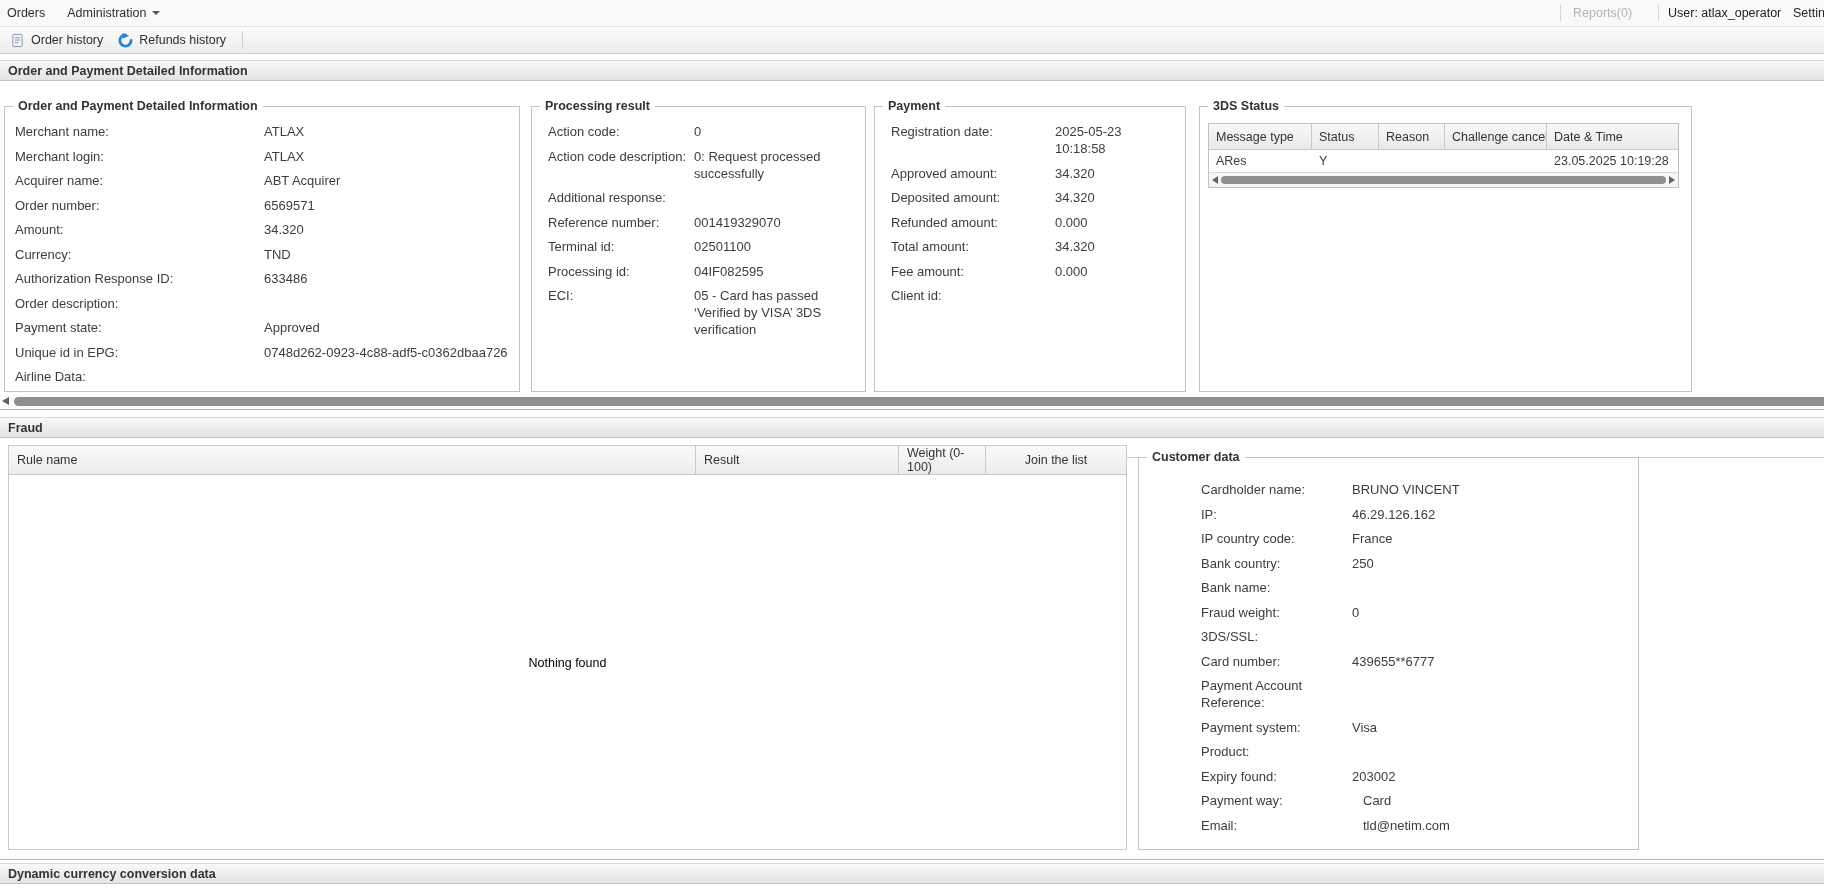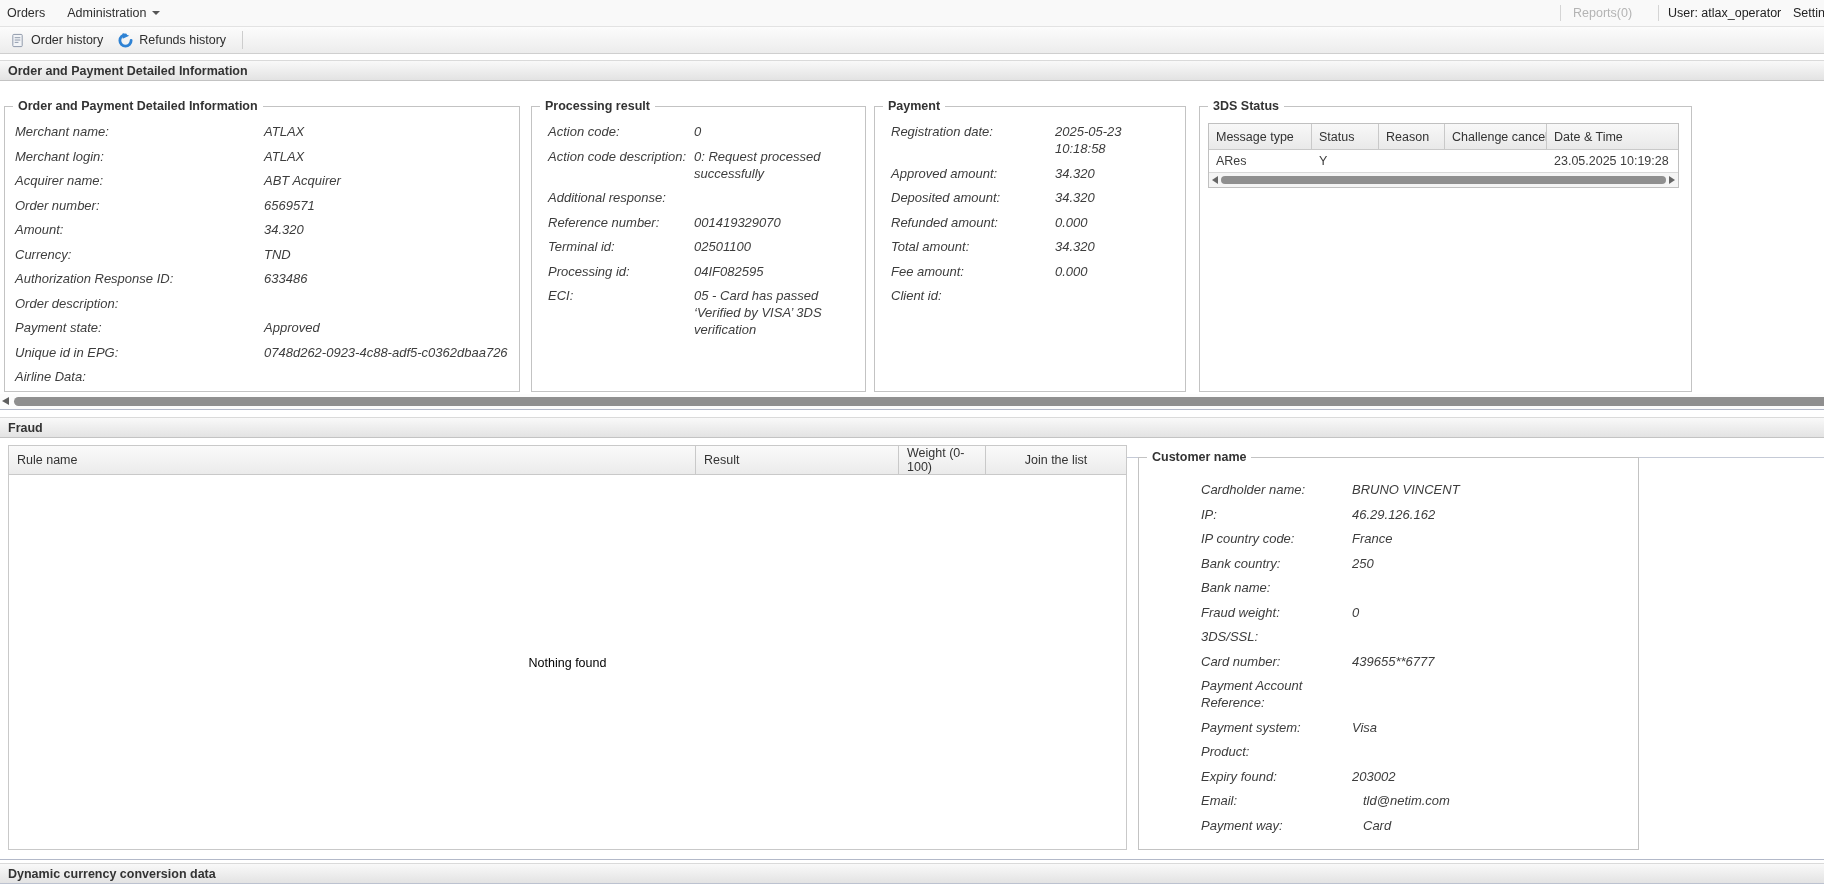--- a/index.html
+++ b/index.html
@@ -38,21 +38,21 @@
   .fset{position:absolute;border:1px solid #c3c3c3;background:#fff;box-sizing:border-box;}
   .fset .legend{position:absolute;top:-8px;left:8px;background:#fff;padding:0 5px;
                 font-weight:bold;font-size:12.5px;color:#333;line-height:15px;white-space:nowrap;}
   .fs1{left:4px;top:106px;width:516px;height:286px;}
   .fs2{left:531px;top:106px;width:335px;height:286px;}
   .fs3{left:874px;top:106px;width:312px;height:286px;}
   .fs4{left:1199px;top:106px;width:493px;height:286px;}
   .custfs{left:1138px;top:457px;width:501px;height:393px;}
 
   .frows{padding:16px 10px 0 10px;}
-  .frow{display:flex;margin-bottom:7.5px;line-height:17px;font-style:italic;}
+  .frow{display:flex;margin-bottom:7.5px;line-height:17px;}
   .frow .lbl{flex:0 0 auto;}
   .frow .val{flex:1;}
   .fs1 .lbl{width:249px;}
   .fs2 .frows{padding-left:16px;} .fs2 .lbl{width:146px;}
   .fs3 .frows{padding-left:16px;} .fs3 .lbl{width:164px;}
   .custfs .frows{padding:23px 12px 0 14px;}
   .custfs .lbl{width:151px;margin-left:48px;}
   .val.indent{padding-left:11px;}
 
   
@@ -299,21 +299,21 @@
       <div class="fth fc1">Result</div>
       <div class="fth fc2">Weight (0-100)</div>
       <div class="fth fc3">Join the list</div>
     </div>
     <div class="fbody">
       <span>Nothing found</span>
     </div>
   </div>
 
   <div class="fset custfs">
-    <span class="legend">Customer name</span>
+    <span class="legend">Customer data</span>
     <div class="frows">
       <div class="frow">
           <span class="lbl">Cardholder name:</span>
           <span class="val">BRUNO VINCENT</span>
         </div>
       <div class="frow">
           <span class="lbl">IP:</span>
           <span class="val">46.29.126.162</span>
         </div>
       <div class="frow">
@@ -350,26 +350,26 @@
         </div>
       <div class="frow">
           <span class="lbl">Product:</span>
           <span class="val"></span>
         </div>
       <div class="frow">
           <span class="lbl">Expiry found:</span>
           <span class="val">203002</span>
         </div>
       <div class="frow">
+          <span class="lbl">Payment way:</span>
+          <span class="val indent">Card</span>
+        </div>
+      <div class="frow">
           <span class="lbl">Email:</span>
           <span class="val indent">tld@netim.com</span>
-        </div>
-      <div class="frow">
-          <span class="lbl">Payment way:</span>
-          <span class="val indent">Card</span>
         </div>
     </div>
   </div>
 
   <div class="hline line-bottom"></div>
   <div class="secbar s-dcc">
     <span>Dynamic currency conversion data</span>
   </div>
 
 </div>

